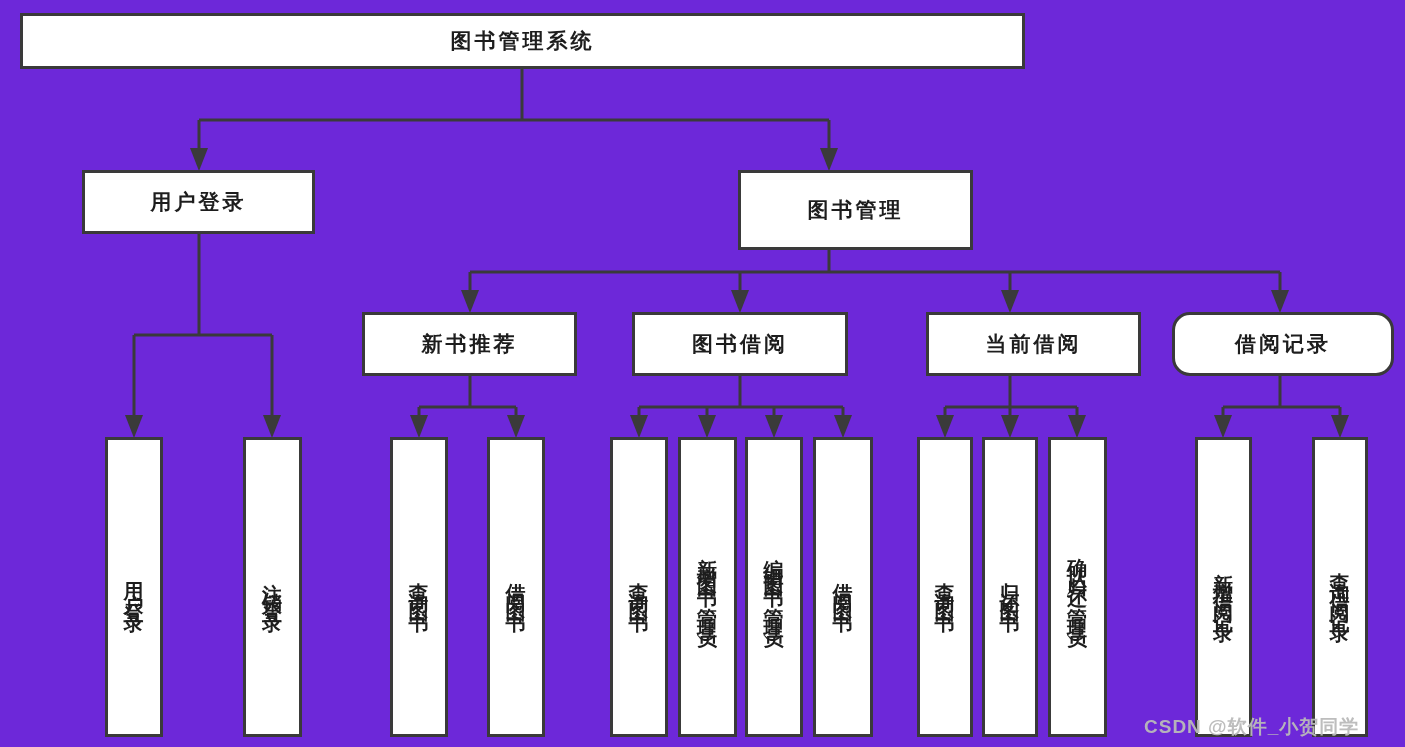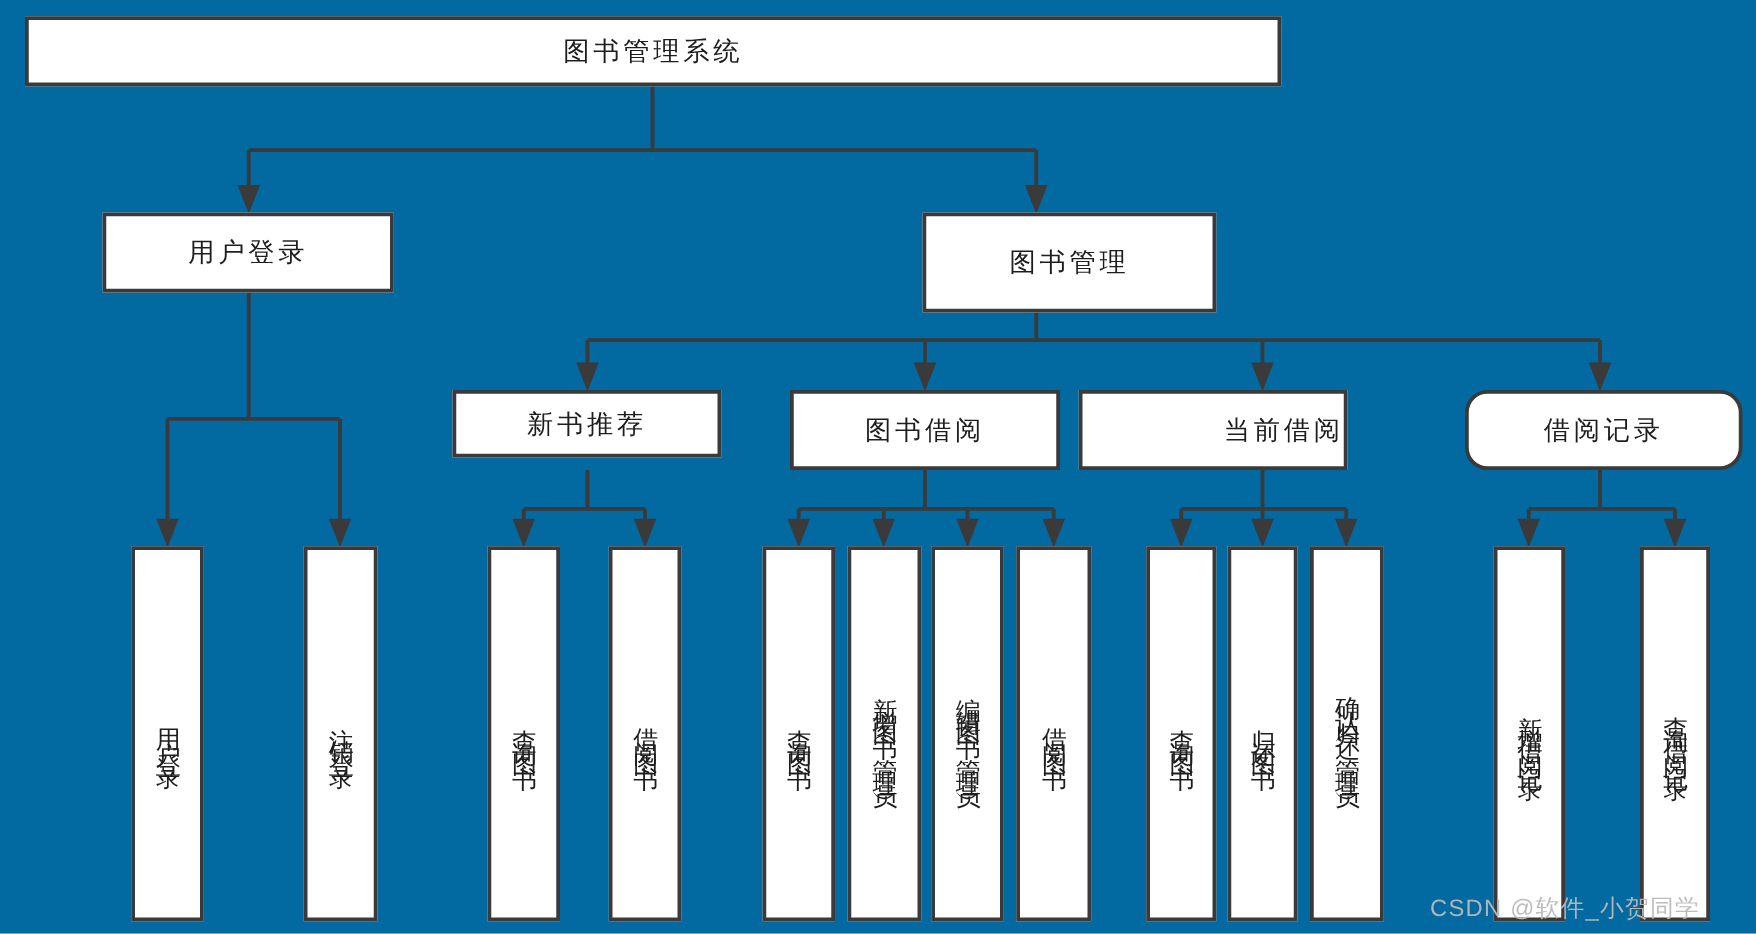--- a/index.html
+++ b/index.html
@@ -1,22 +1,23 @@
 <!DOCTYPE html>
 <html><head>
 <meta charset="utf-8">
 <style>
   html, body { margin: 0; padding: 0; background: #ffffff; }
   .canvas {
     position: relative;
     width: 1405px;
     height: 747px;
-    background: #0369a1;
+    background: #6d28d9;
     font-family: "Liberation Sans", "DejaVu Sans", sans-serif;
     overflow: hidden;
+    font-weight: bold;
   }
   .connectors {
     position: absolute;
     left: 0; top: 0;
     width: 1405px; height: 747px;
   }
   .box {
     position: absolute;
     box-sizing: border-box;
     border: 3px solid #3a3a3a;
@@ -92,27 +93,27 @@
     <span class="h-label">图书管理系统</span>
   </div>
 
   <div class="box" style="left:82px; top:170px; width:233px; height:64px;">
     <span class="h-label">用户登录</span>
   </div>
   <div class="box" style="left:738px; top:170px; width:235px; height:80px;justify-content:center;">
     <span class="h-label">图书管理</span>
   </div>
 
-  <div class="box" style="left:362px; top:312px; width:215px; height:54px;">
+  <div class="box" style="left:362px; top:312px; width:215px; height:64px;">
     <span class="h-label">新书推荐</span>
   </div>
   <div class="box" style="left:632px; top:312px; width:216px; height:64px;justify-content:center;">
     <span class="h-label">图书借阅</span>
   </div>
-  <div class="box" style="left:863px; top:312px; width:215px; height:64px;justify-content:flex-end;">
+  <div class="box" style="left:926px; top:312px; width:215px; height:64px;">
     <span class="h-label">当前借阅</span>
   </div>
   <div class="box" style="left:1172px; top:312px; width:222px; height:64px;border-radius:18px;">
     <span class="h-label">借阅记录</span>
   </div>
 
   <div class="box" style="left:105px; top:437px; width:58px; height:300px;">
     <span class="v-label">用户登录</span>
   </div>
   <div class="box" style="left:243px; top:437px; width:59px; height:300px;">

